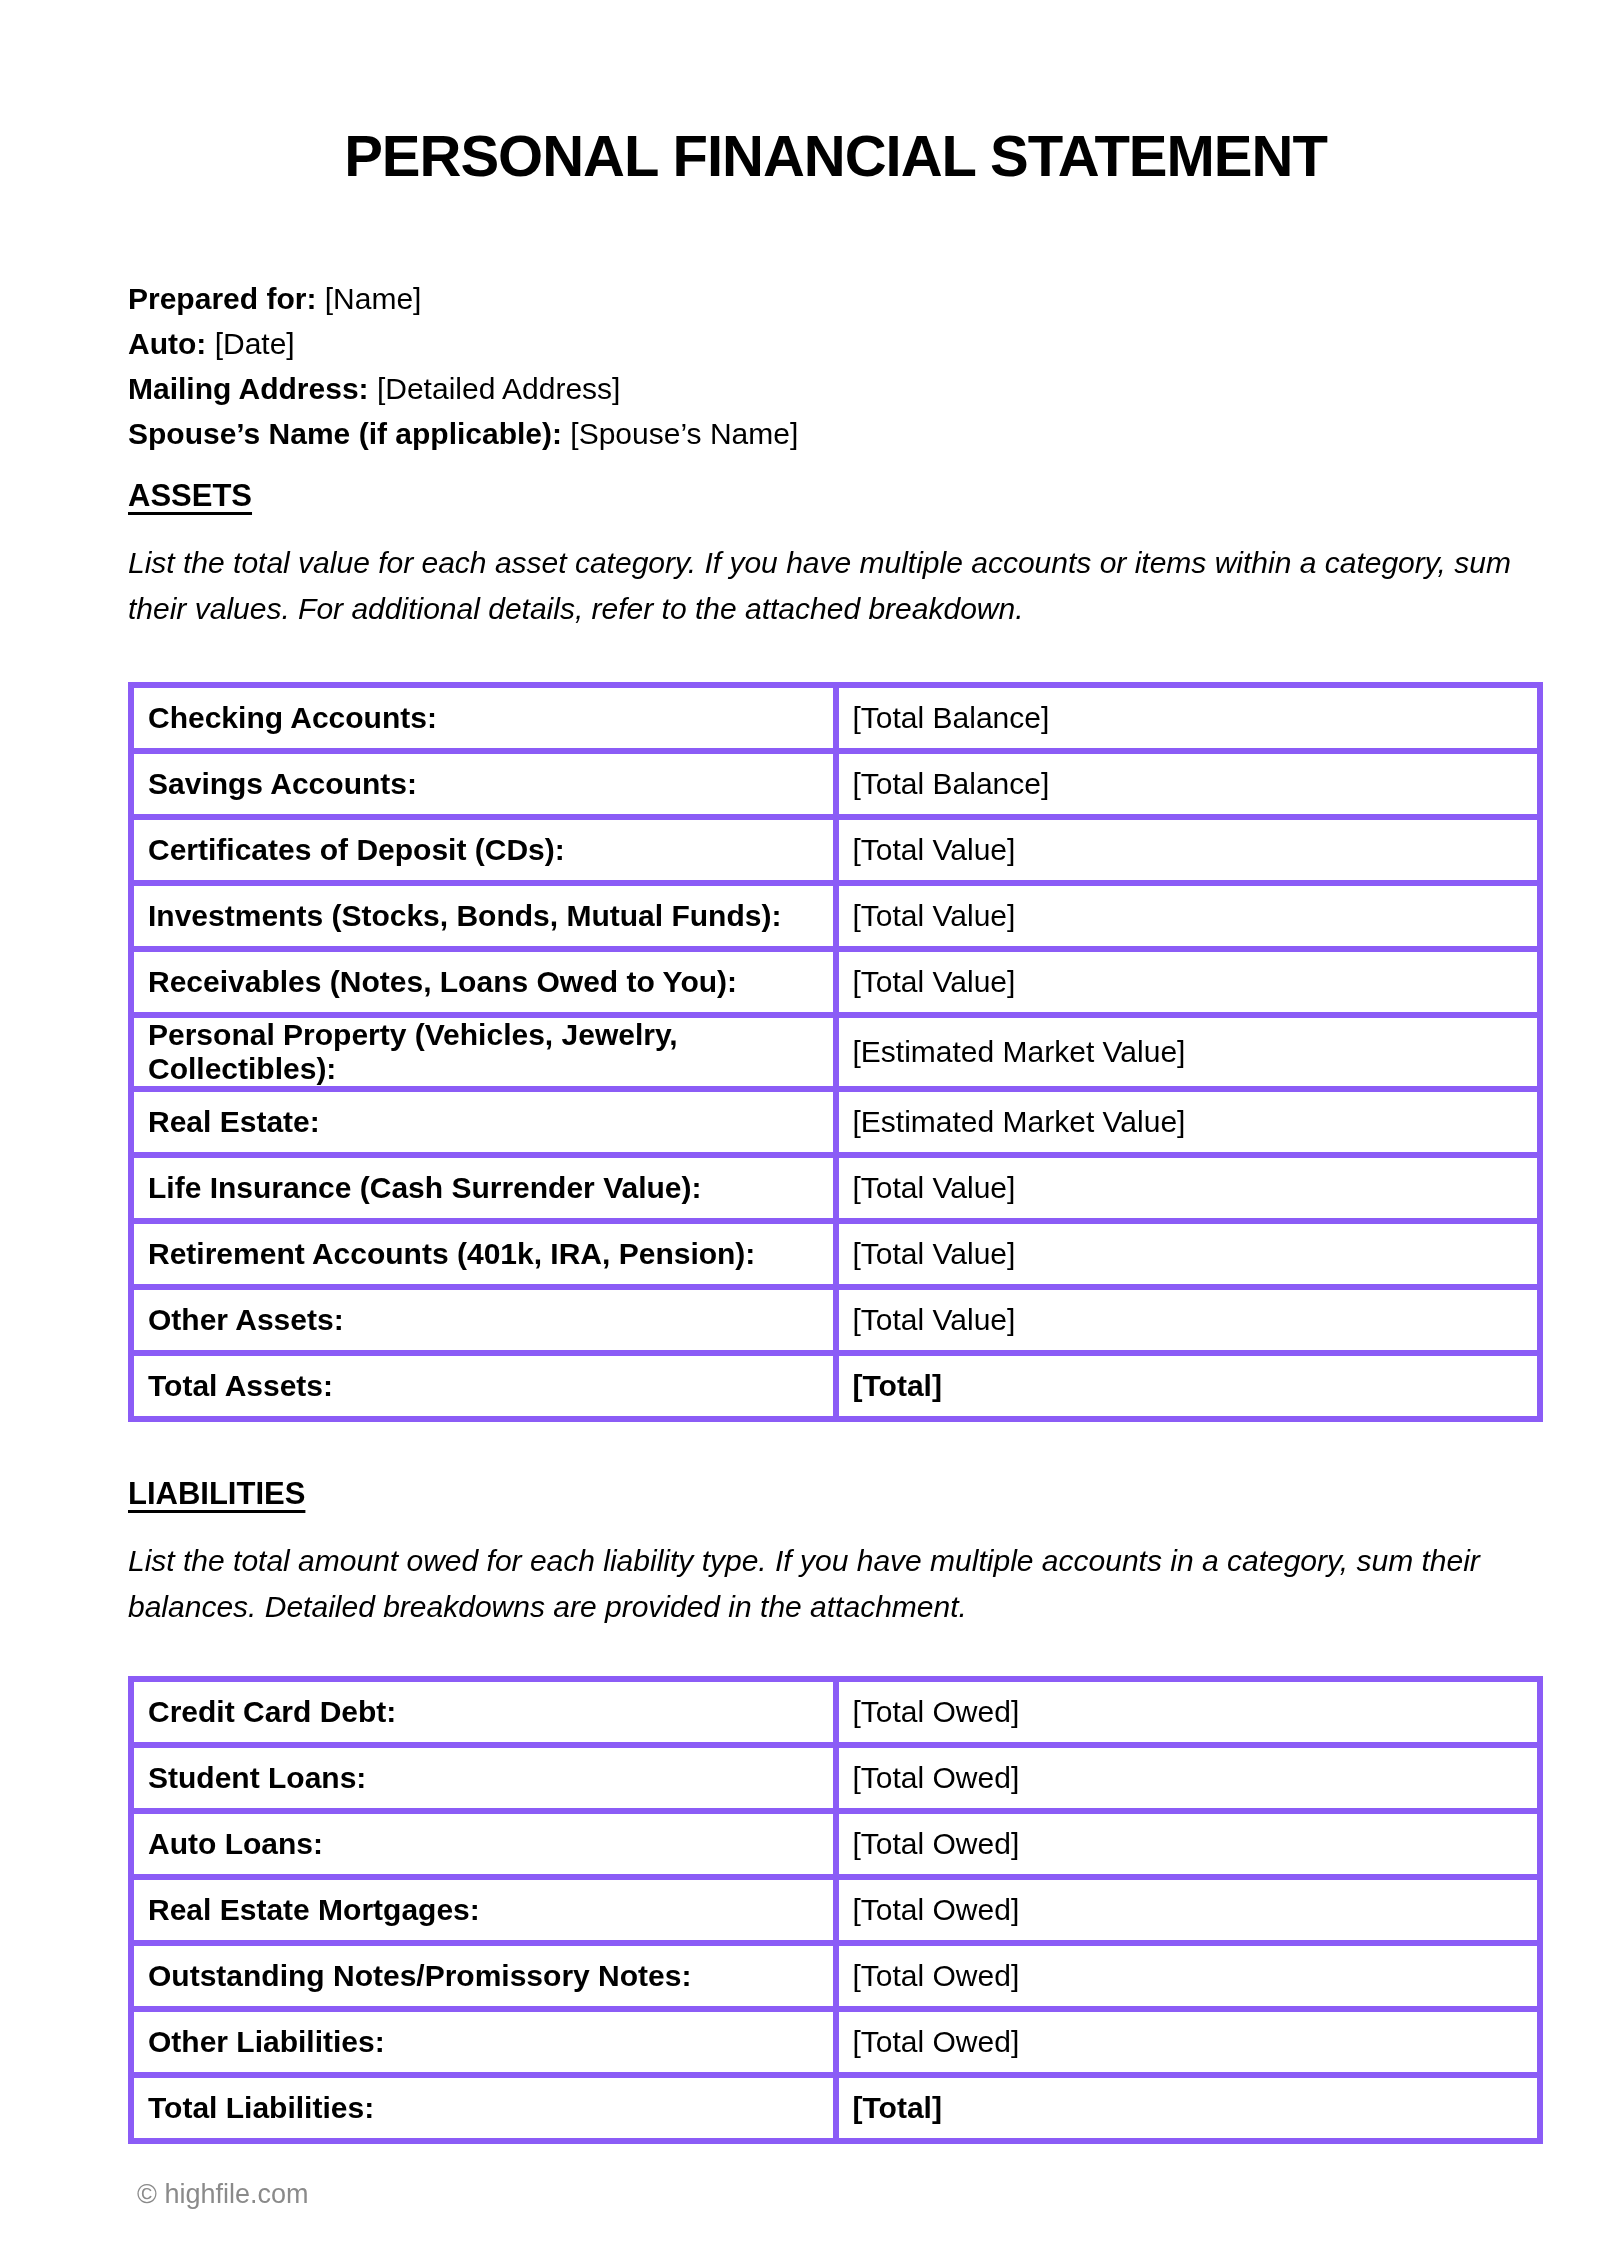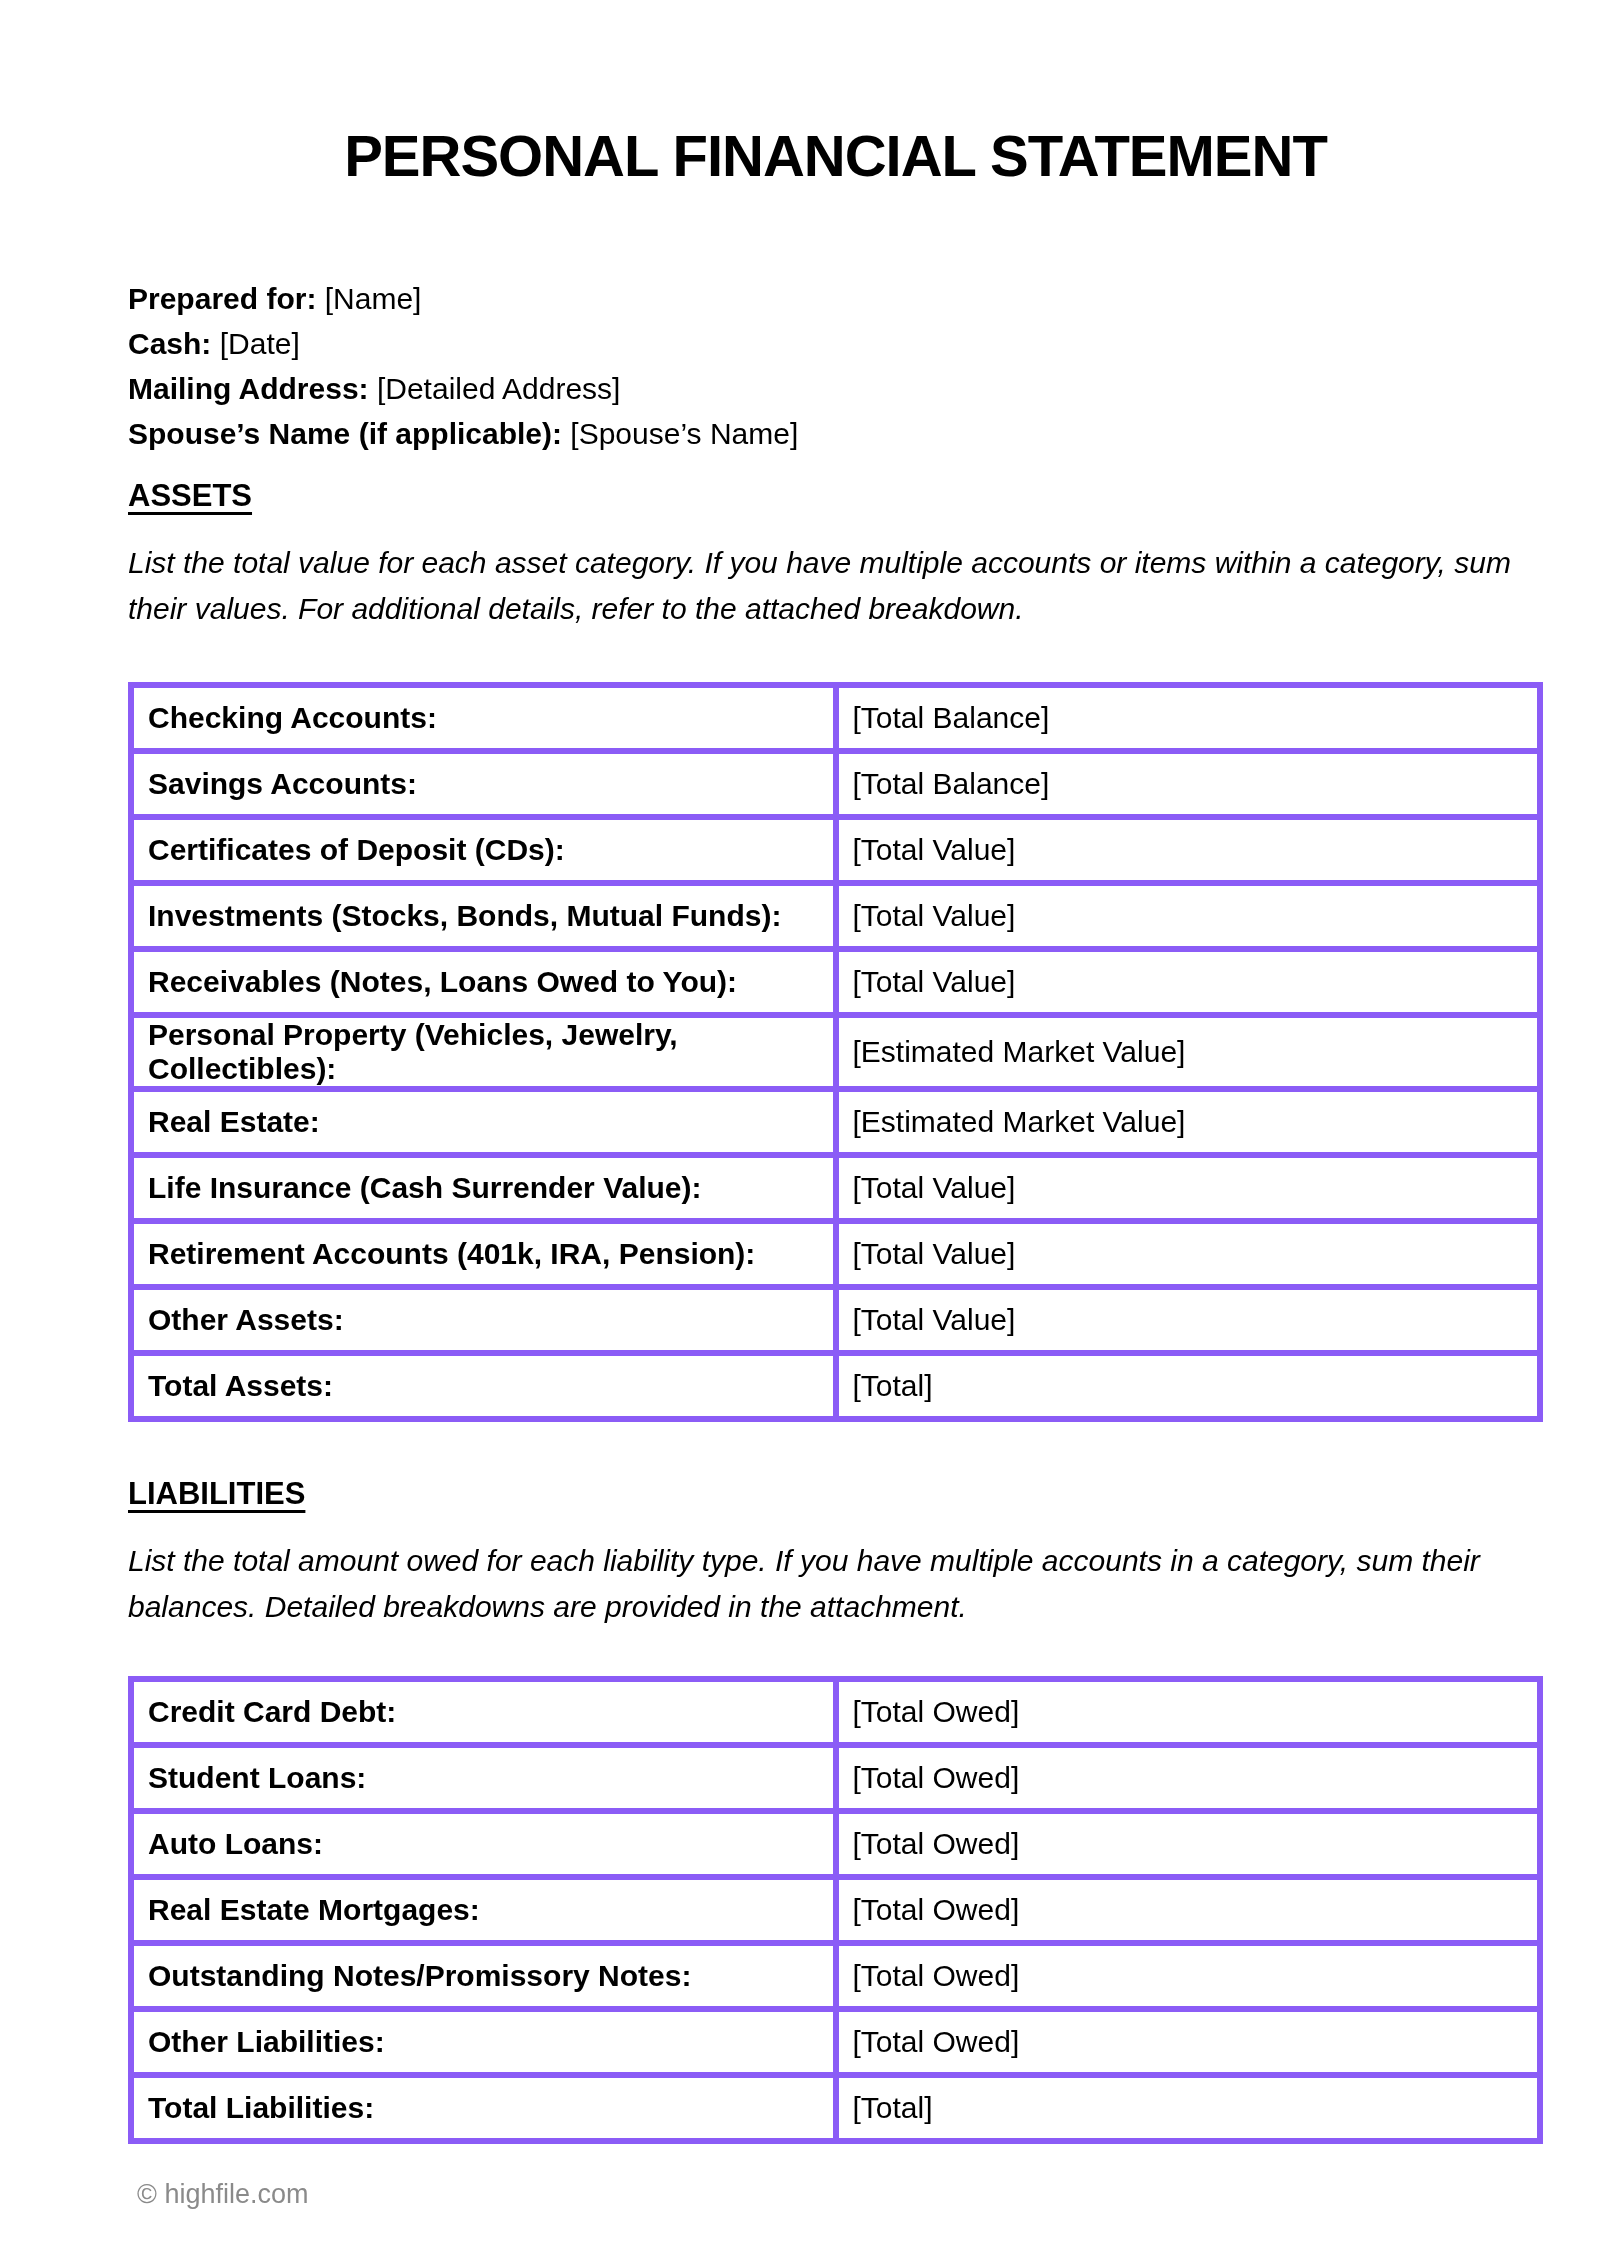--- a/index.html
+++ b/index.html
@@ -70,40 +70,40 @@
   table.fin-table td {
     border: 6px solid #8b5cf6;
     height: 60px;
     padding: 0 14px;
     font-size: 30px;
     vertical-align: middle;
     overflow: hidden;
   }
   td.label-cell { font-weight: 700; }
   td.value-cell { font-weight: 400; }
-  tr.total-row td.value-cell { font-weight: 400; border-radius: 6px; }
+  tr.total-row td.value-cell { font-weight: 700; border-radius: 6px; }
   .footer {
     position: absolute;
     left: 97px;
     top: 2178px;
     font-size: 27px;
     line-height: 33px;
     color: #8a8a8a;
   }
 </style>
 </head>
 <body>
 
 <div class="page">
 
   <h1 class="doc-title">PERSONAL FINANCIAL STATEMENT</h1>
 
   <div class="info-block">
     <p><strong>Prepared for:</strong> <span>[Name]</span></p>
-    <p><strong>Cash:</strong> <span>[Date]</span></p>
+    <p><strong>Auto:</strong> <span>[Date]</span></p>
     <p><strong>Mailing Address:</strong> <span>[Detailed Address]</span></p>
     <p><strong>Spouse’s Name (if applicable):</strong> <span>[Spouse’s Name]</span></p>
   </div>
 
   <h2 class="section-heading">ASSETS</h2>
   <p class="section-desc">List the total value for each asset category. If you have multiple accounts or items within a category, sum their values. For additional details, refer to the attached breakdown.</p>
 
   <table class="fin-table assets">
     <tbody>
         <tr>

